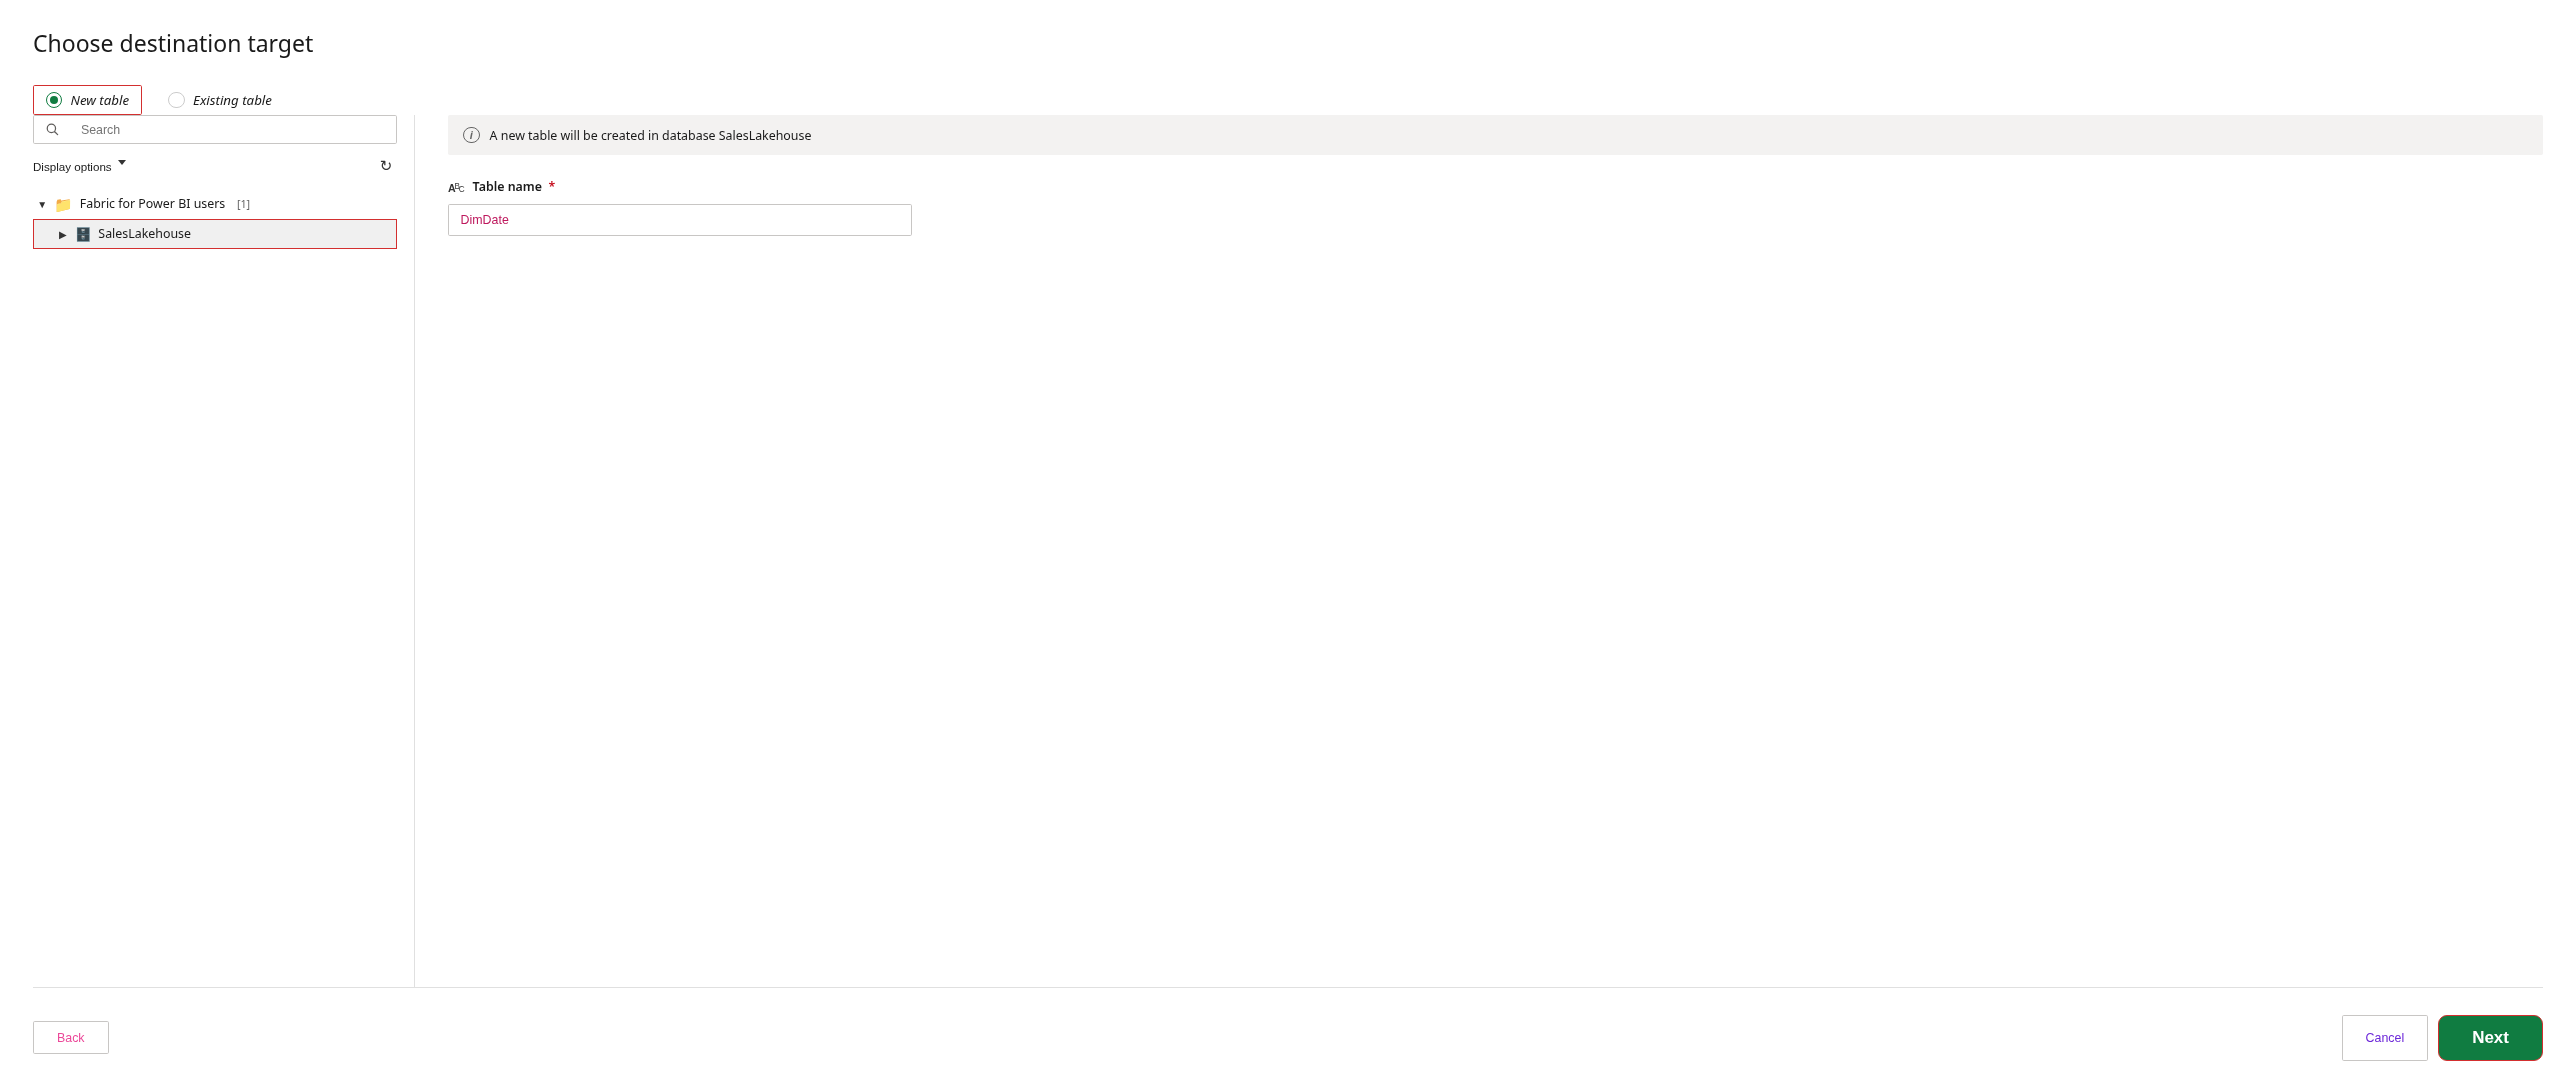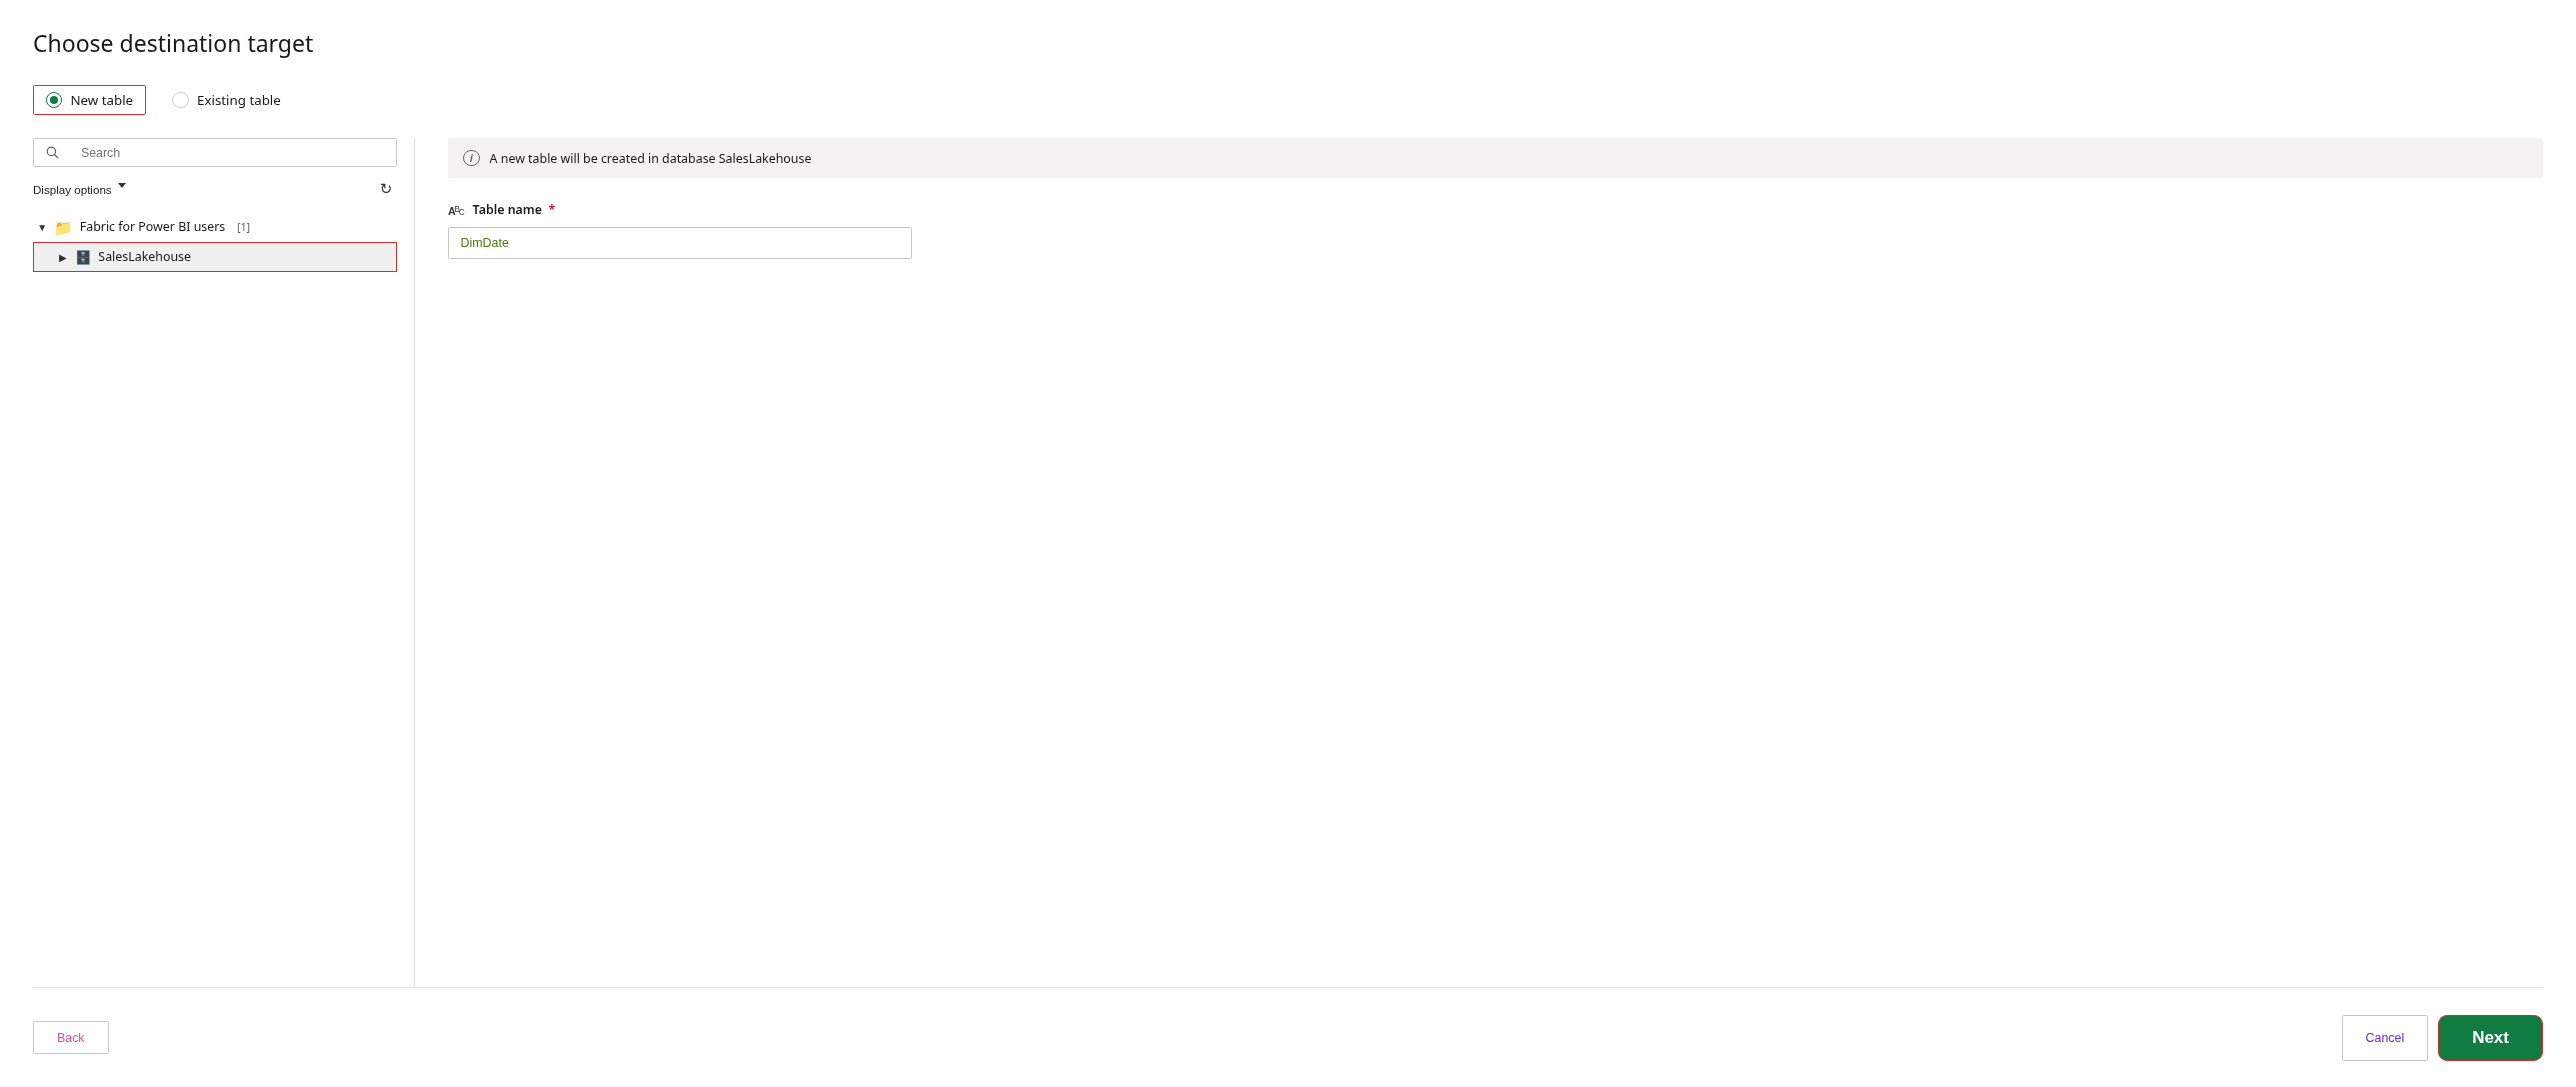--- a/index.html
+++ b/index.html
@@ -18,21 +18,21 @@
       font-size: 23px;
       font-weight: 400;
       margin-bottom: 26.5px;
       color: #1a1a1a;
     }
 
     .radio-group {
       display: flex;
       align-items: center;
       gap: 26.5px;
-      margin-bottom: 23px;
+      font-style: italic;
     }
 
     .radio-option {
       display: flex;
       align-items: center;
       gap: 8.3px;
       font-size: 13.3px;
       cursor: pointer;
     }
 
@@ -238,21 +238,21 @@
       font-weight: normal;
     }
 
     .table-name-input {
       border: 0.8px solid #c8c6c4;
       border-radius: 1.7px;
       padding: 8.3px 11.6px;
       font-size: 12.4px;
       width: 464px;
       outline: none;
-      color: #4d7c0f;
+      color: #be185d;
     }
 
     
     .bottom-bar {
       display: flex;
       align-items: center;
       justify-content: space-between;
       margin-top: auto;
       padding-top: 26.5px;
       border-top: 0.8px solid #e0e0e0;

